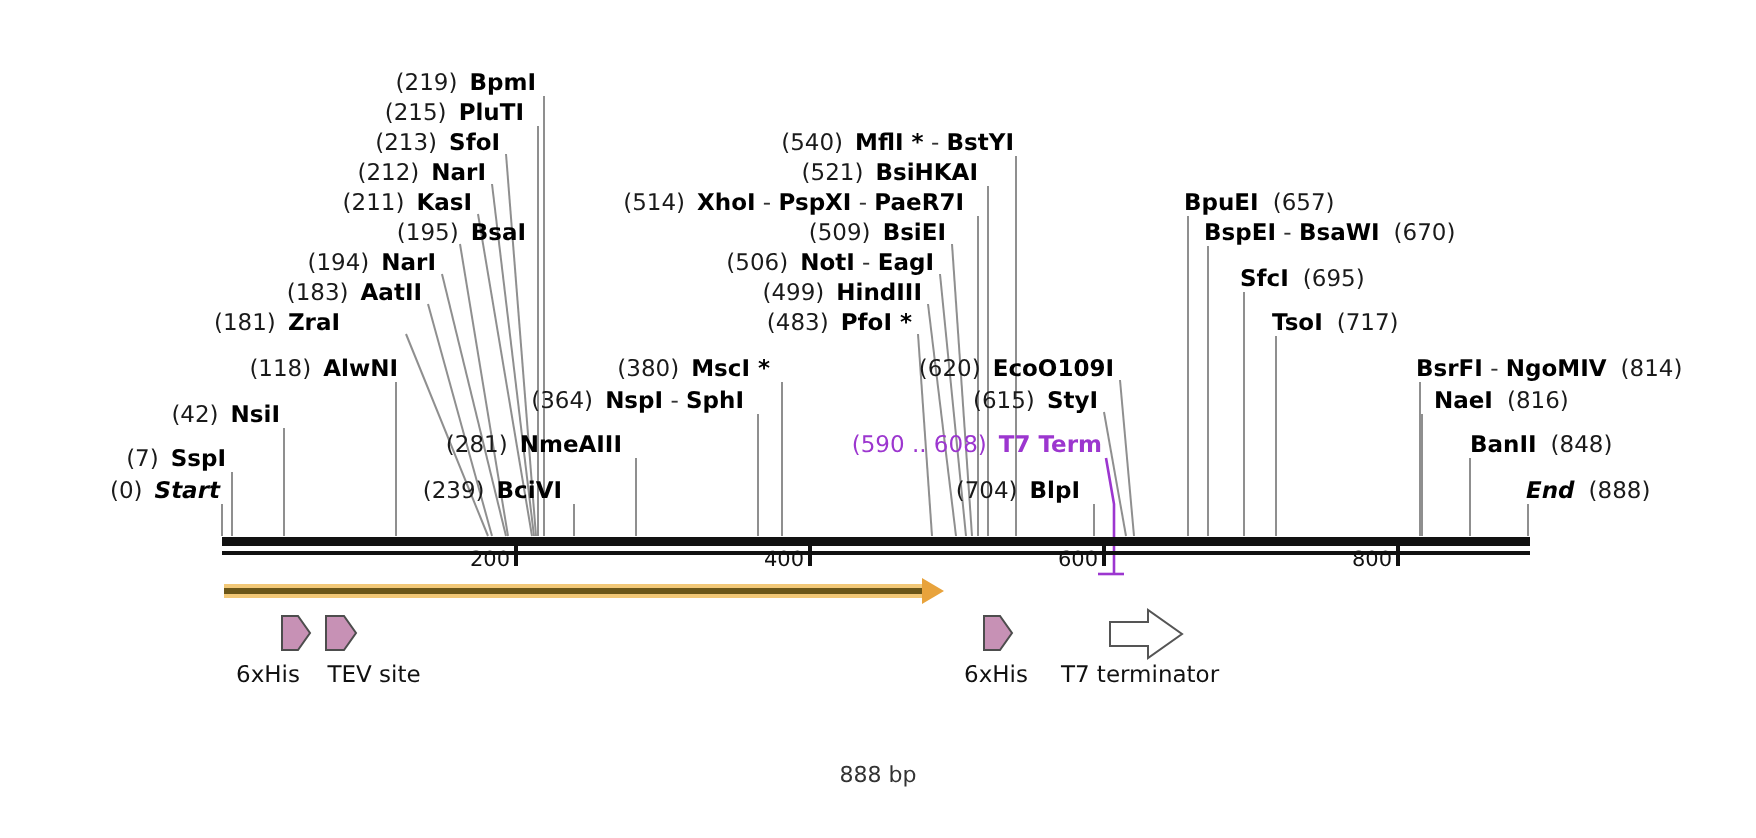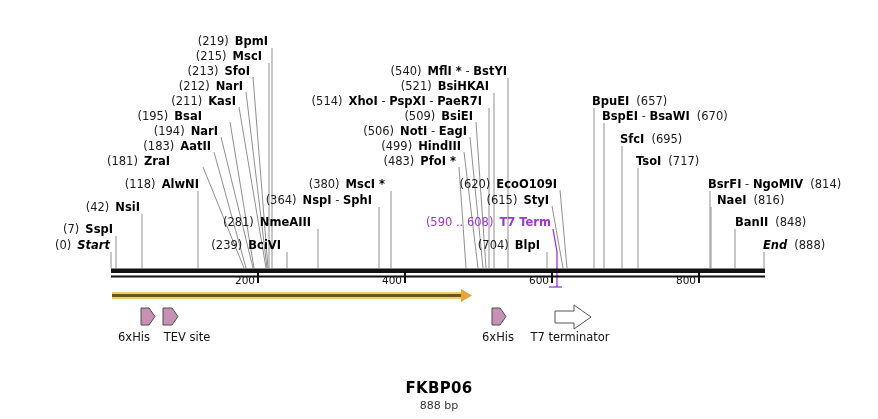--- a/index.html
+++ b/index.html
@@ -107,25 +107,25 @@
   <div id="labels">
       <div class="ruler-num" style="right: 623px; top: 275px;">200</div>
       <div class="ruler-num" style="right: 476px; top: 275px;">400</div>
       <div class="ruler-num" style="right: 329px; top: 275px;">600</div>
       <div class="ruler-num" style="right: 182px; top: 275px;">800</div>
       <div class="feature-label" style="left: 64px; top: 331px;">6xHis</div>
       <div class="feature-label" style="left: 117px; top: 331px; text-align: center;">TEV site</div>
       <div class="feature-label" style="left: 428px; top: 331px;">6xHis</div>
       <div class="feature-label" style="left: 500px; top: 331px;">T7 terminator</div>
       <div class="site-label num-first" style="right: 610px; top: 35px;"><span class="num">(219)</span><span class="name">BpmI</span></div>
-      <div class="site-label num-first" style="right: 616px; top: 50px;"><span class="num">(215)</span><span class="name">MscI</span></div>
+      <div class="site-label num-first" style="right: 616px; top: 50px;"><span class="num">(215)</span><span class="name">PluTI</span></div>
       <div class="site-label num-first" style="right: 628px; top: 65px;"><span class="num">(213)</span><span class="name">SfoI</span></div>
       <div class="site-label num-first" style="right: 635px; top: 80px;"><span class="num">(212)</span><span class="name">NarI</span></div>
       <div class="site-label num-first" style="right: 642px; top: 95px;"><span class="num">(211)</span><span class="name">KasI</span></div>
-      <div class="site-label num-first" style="right: 676px; top: 110px;"><span class="num">(195)</span><span class="name">BsaI</span></div>
+      <div class="site-label num-first" style="right: 615px; top: 110px;"><span class="num">(195)</span><span class="name">BsaI</span></div>
       <div class="site-label num-first" style="right: 660px; top: 125px;"><span class="num">(194)</span><span class="name">NarI</span></div>
       <div class="site-label num-first" style="right: 667px; top: 140px;"><span class="num">(183)</span><span class="name">AatII</span></div>
       <div class="site-label num-first" style="right: 708px; top: 155px; margin-left: 42px;"><span class="num">(181)</span><span class="name">ZraI</span></div>
       <div class="site-label num-first" style="right: 679px; top: 178px;"><span class="num">(118)</span><span class="name">AlwNI</span></div>
       <div class="site-label num-first" style="right: 738px; top: 201px;"><span class="num">(42)</span><span class="name">NsiI</span></div>
       <div class="site-label num-first" style="right: 765px; top: 223px;"><span class="num">(7)</span><span class="name">SspI</span></div>
       <div class="site-label num-first italic" style="right: 768px; top: 239px;"><span class="num">(0)</span><span class="name">Start</span></div>
       <div class="site-label num-first" style="right: 371px; top: 65px;"><span class="num">(540)</span><span class="name">MflI *<span class="sep"> - </span>BstYI</span></div>
       <div class="site-label num-first" style="right: 389px; top: 80px;"><span class="num">(521)</span><span class="name">BsiHKAI</span></div>
       <div class="site-label num-first" style="right: 396px; top: 95px;"><span class="num">(514)</span><span class="name">XhoI<span class="sep"> - </span>PspXI<span class="sep"> - </span>PaeR7I</span></div>
@@ -145,17 +145,16 @@
       <div class="site-label name-first" style="left: 620px; top: 133px;"><span class="name">SfcI</span><span class="num">(695)</span></div>
       <div class="site-label name-first" style="left: 636px; top: 155px;"><span class="name">TsoI</span><span class="num">(717)</span></div>
       <div class="site-label name-first" style="left: 708px; top: 178px;"><span class="name">BsrFI<span class="sep"> - </span>NgoMIV</span><span class="num">(814)</span></div>
       <div class="site-label name-first" style="left: 717px; top: 194px;"><span class="name">NaeI</span><span class="num">(816)</span></div>
       <div class="site-label name-first" style="left: 735px; top: 216px;"><span class="name">BanII</span><span class="num">(848)</span></div>
       <div class="site-label name-first italic" style="left: 763px; top: 239px;"><span class="name">End</span><span class="num">(888)</span></div>
       <div class="site-label num-first" style="right: 327px; top: 216px; color: rgb(156, 54, 207);"><span class="num">(590 .. 608)</span><span class="name" style="color: rgb(156, 54, 207);">T7 Term</span></div>
     </div>
 
   <div class="title-block" style="top:379px;">
-    <div class="seq-title">FKBP06</div>
     <div class="seq-length">888 bp</div>
   </div>
 
 </div>
 
 </body></html>

